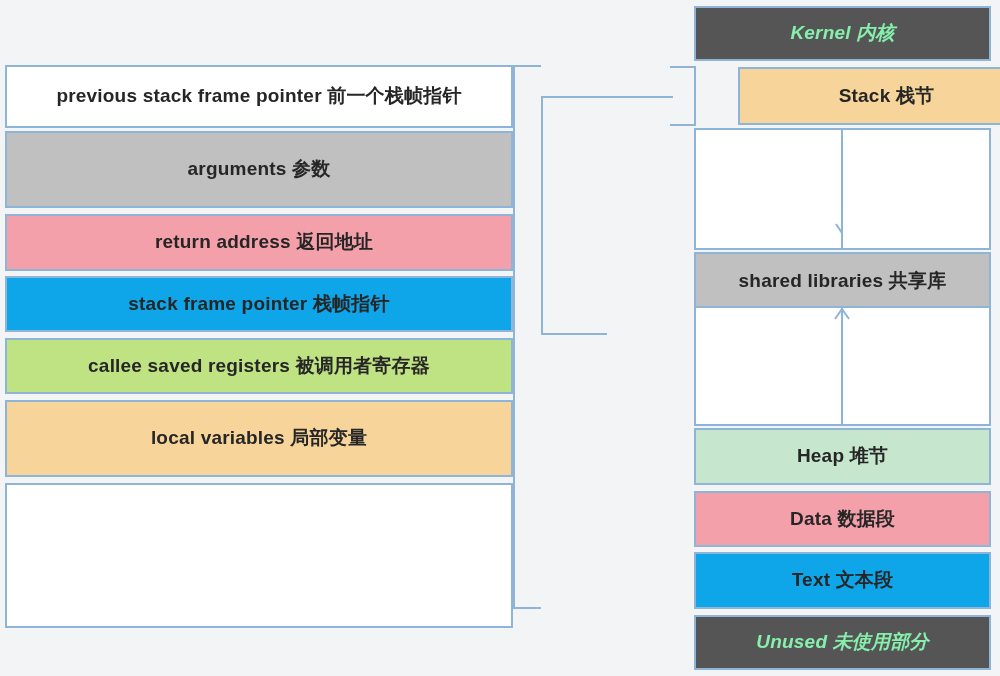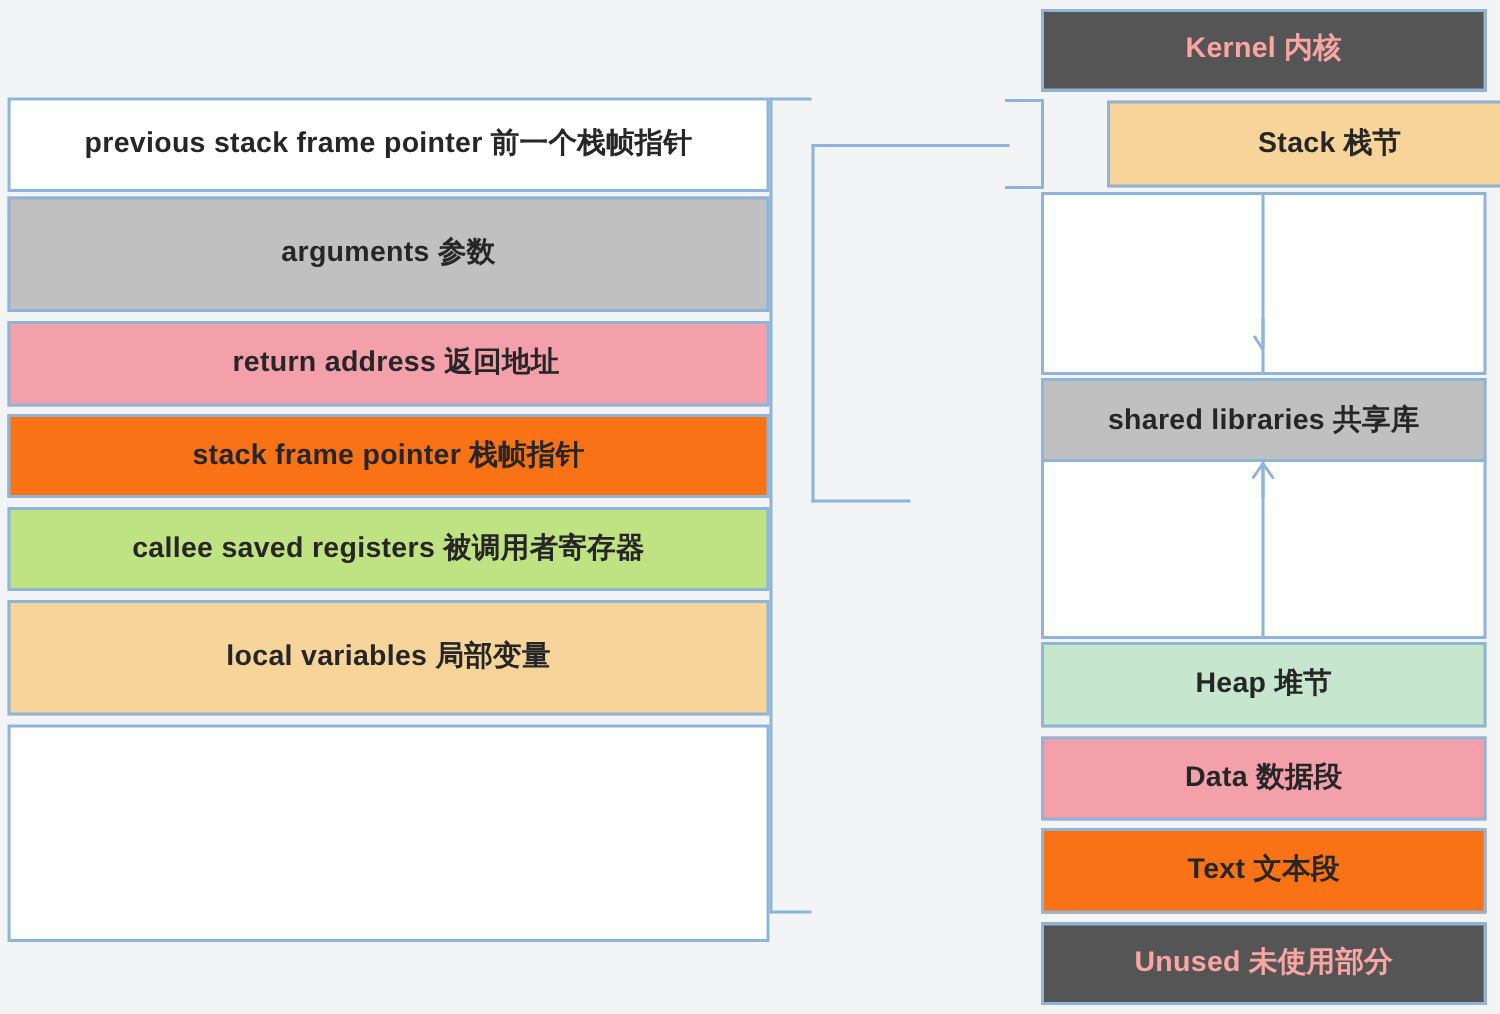--- a/index.html
+++ b/index.html
@@ -34,25 +34,25 @@
     text-align: center;
     line-height: 1.2;
   }
 
   
   #left-panel .blk { left: 5px; width: 508px; font-size: 19px; }
 
   .b-white  { background: #ffffff; }
   .b-gray   { background: #c0c0c0; }
   .b-pink   { background: #f4a0ab; }
-  .b-blue   { background: #f97316; }
+  .b-blue   { background: #0ea5e9; }
   .b-green  { background: #bfe283; }
   .b-orange { background: #f7d49a; }
   .b-mint   { background: #c6e6ce; }
-  .b-dark   { background: #555555; color: #fca5a5; }
+  .b-dark   { background: #555555; color: #86efac; font-style: italic; }
 
   
   #right-panel .blk { left: 694px; width: 297px; font-size: 19px; }
 
   
   .split {
     position: absolute;
     box-sizing: border-box;
     border: 2px solid #8eb4d8;
     background: #fff;

